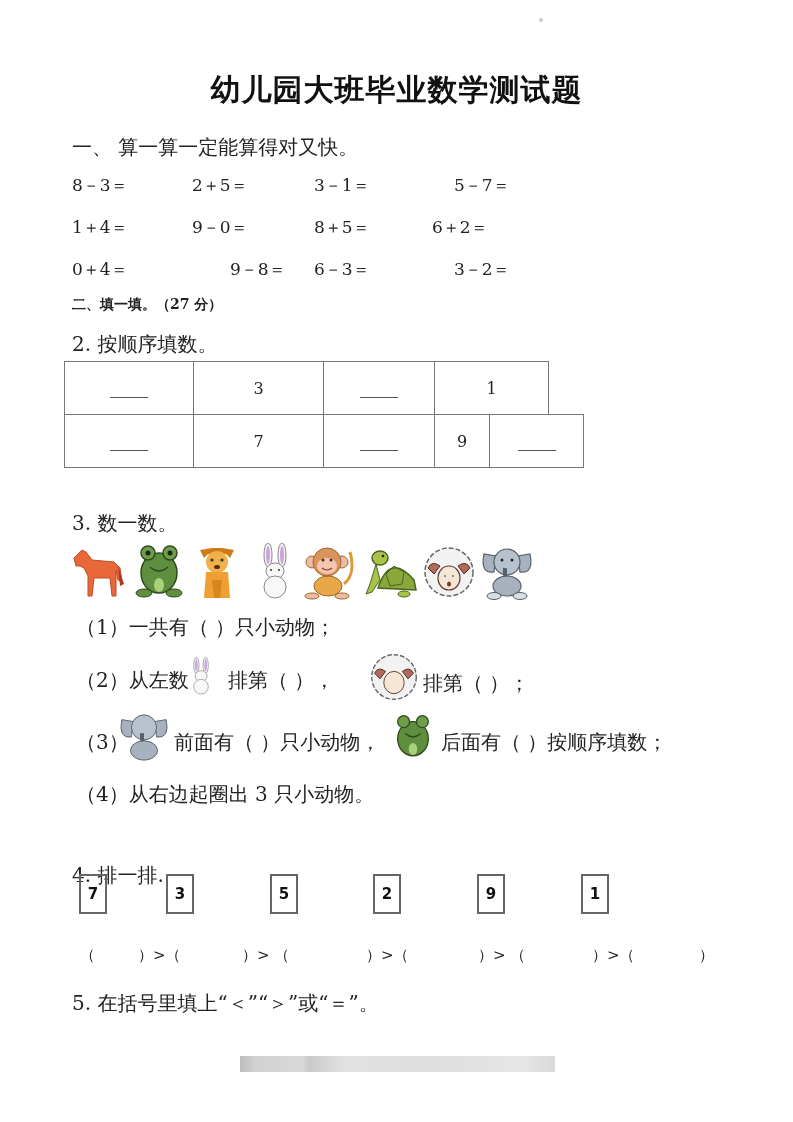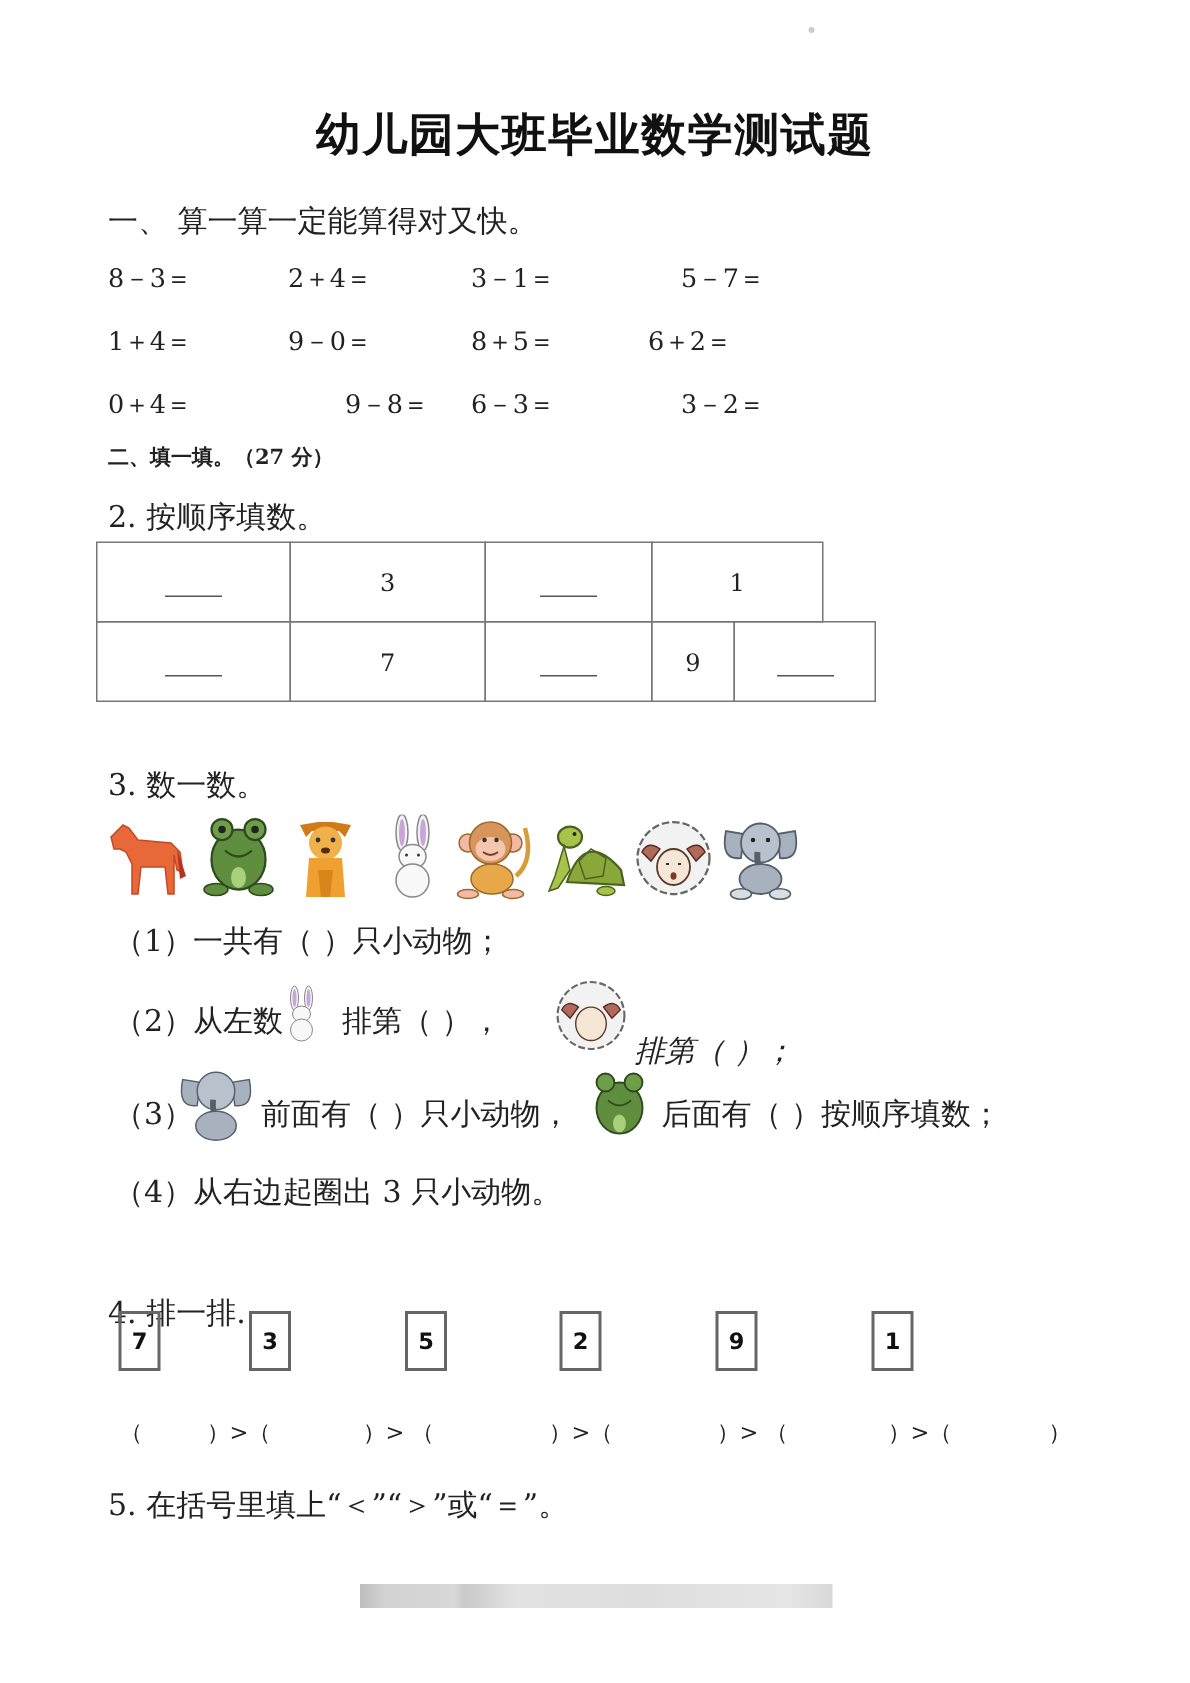--- a/index.html
+++ b/index.html
@@ -24,21 +24,21 @@
 <body>
 
 <div class="dot"></div>
 
 <div class="abs title">幼儿园大班毕业数学测试题</div>
 
 <div class="abs txt" style="left:72px;top:134px;">一、  算一算一定能算得对又快。</div>
 
 <div>
   <div class="abs eq" style="left:72px;top:174px;">8－3＝</div>
-  <div class="abs eq" style="left:192px;top:174px;">2＋4＝</div>
+  <div class="abs eq" style="left:192px;top:174px;">2＋5＝</div>
   <div class="abs eq" style="left:314px;top:174px;">3－1＝</div>
   <div class="abs eq" style="left:454px;top:174px;">5－7＝</div>
 
   <div class="abs eq" style="left:72px;top:216px;">1＋4＝</div>
   <div class="abs eq" style="left:192px;top:216px;">9－0＝</div>
   <div class="abs eq" style="left:314px;top:216px;">8＋5＝</div>
   <div class="abs eq" style="left:432px;top:216px;">6＋2＝</div>
 
   <div class="abs eq" style="left:72px;top:258px;">0＋4＝</div>
   <div class="abs eq" style="left:192px;top:258px;margin-left:38px;">9－8＝</div>
@@ -172,21 +172,21 @@
   <ellipse cx="27" cy="28" rx="9" ry="8" fill="#f8f8f8" stroke="#888"></ellipse>
   <ellipse cx="27" cy="44" rx="11" ry="11" fill="#f8f8f8" stroke="#888"></ellipse>
 </svg>
 <div class="abs txt" style="left:228px;top:667px;">排第（      ），</div>
 <svg class="abs" style="left:366px;top:651px;width:56px;height:52px;" viewBox="0 0 54 56">
   <circle cx="27" cy="28" r="24" fill="#f2f2f2" stroke="#666" stroke-width="1.5" stroke-dasharray="5 2"></circle>
   <path d="M6 24 Q10 16 18 22 L12 30 Z" fill="#b06a5a" stroke="#5a2a20"></path>
   <path d="M48 24 Q44 16 36 22 L42 30 Z" fill="#b06a5a" stroke="#5a2a20"></path>
   <ellipse cx="27" cy="34" rx="11" ry="12" fill="#f6e6d6" stroke="#5a3a2a"></ellipse>
 </svg>
-<div class="abs txt" style="left:423px;top:687px;font-style:italic;">排第（      ）；</div>
+<div class="abs txt" style="left:423px;top:670px;">排第（      ）；</div>
 
 <div class="abs txt" style="left:76px;top:729px;">（3）</div>
 <svg class="abs" style="left:116px;top:710px;width:56px;height:54px;" viewBox="0 0 54 56">
   <path d="M4 10 Q0 30 14 28 L16 12 Z" fill="#a7b2be" stroke="#55606a"></path>
   <path d="M50 10 Q54 30 40 28 L38 12 Z" fill="#a7b2be" stroke="#55606a"></path>
   <ellipse cx="27" cy="18" rx="13" ry="13" fill="#b8c2cc" stroke="#55606a"></ellipse>
   <path d="M25 24 Q24 36 30 36" stroke="#55606a" stroke-width="4" fill="none"></path>
   <ellipse cx="27" cy="42" rx="14" ry="10" fill="#a7b2be" stroke="#55606a"></ellipse>
 </svg>
 <div class="abs txt" style="left:174px;top:729px;">前面有（    ）只小动物，</div>

